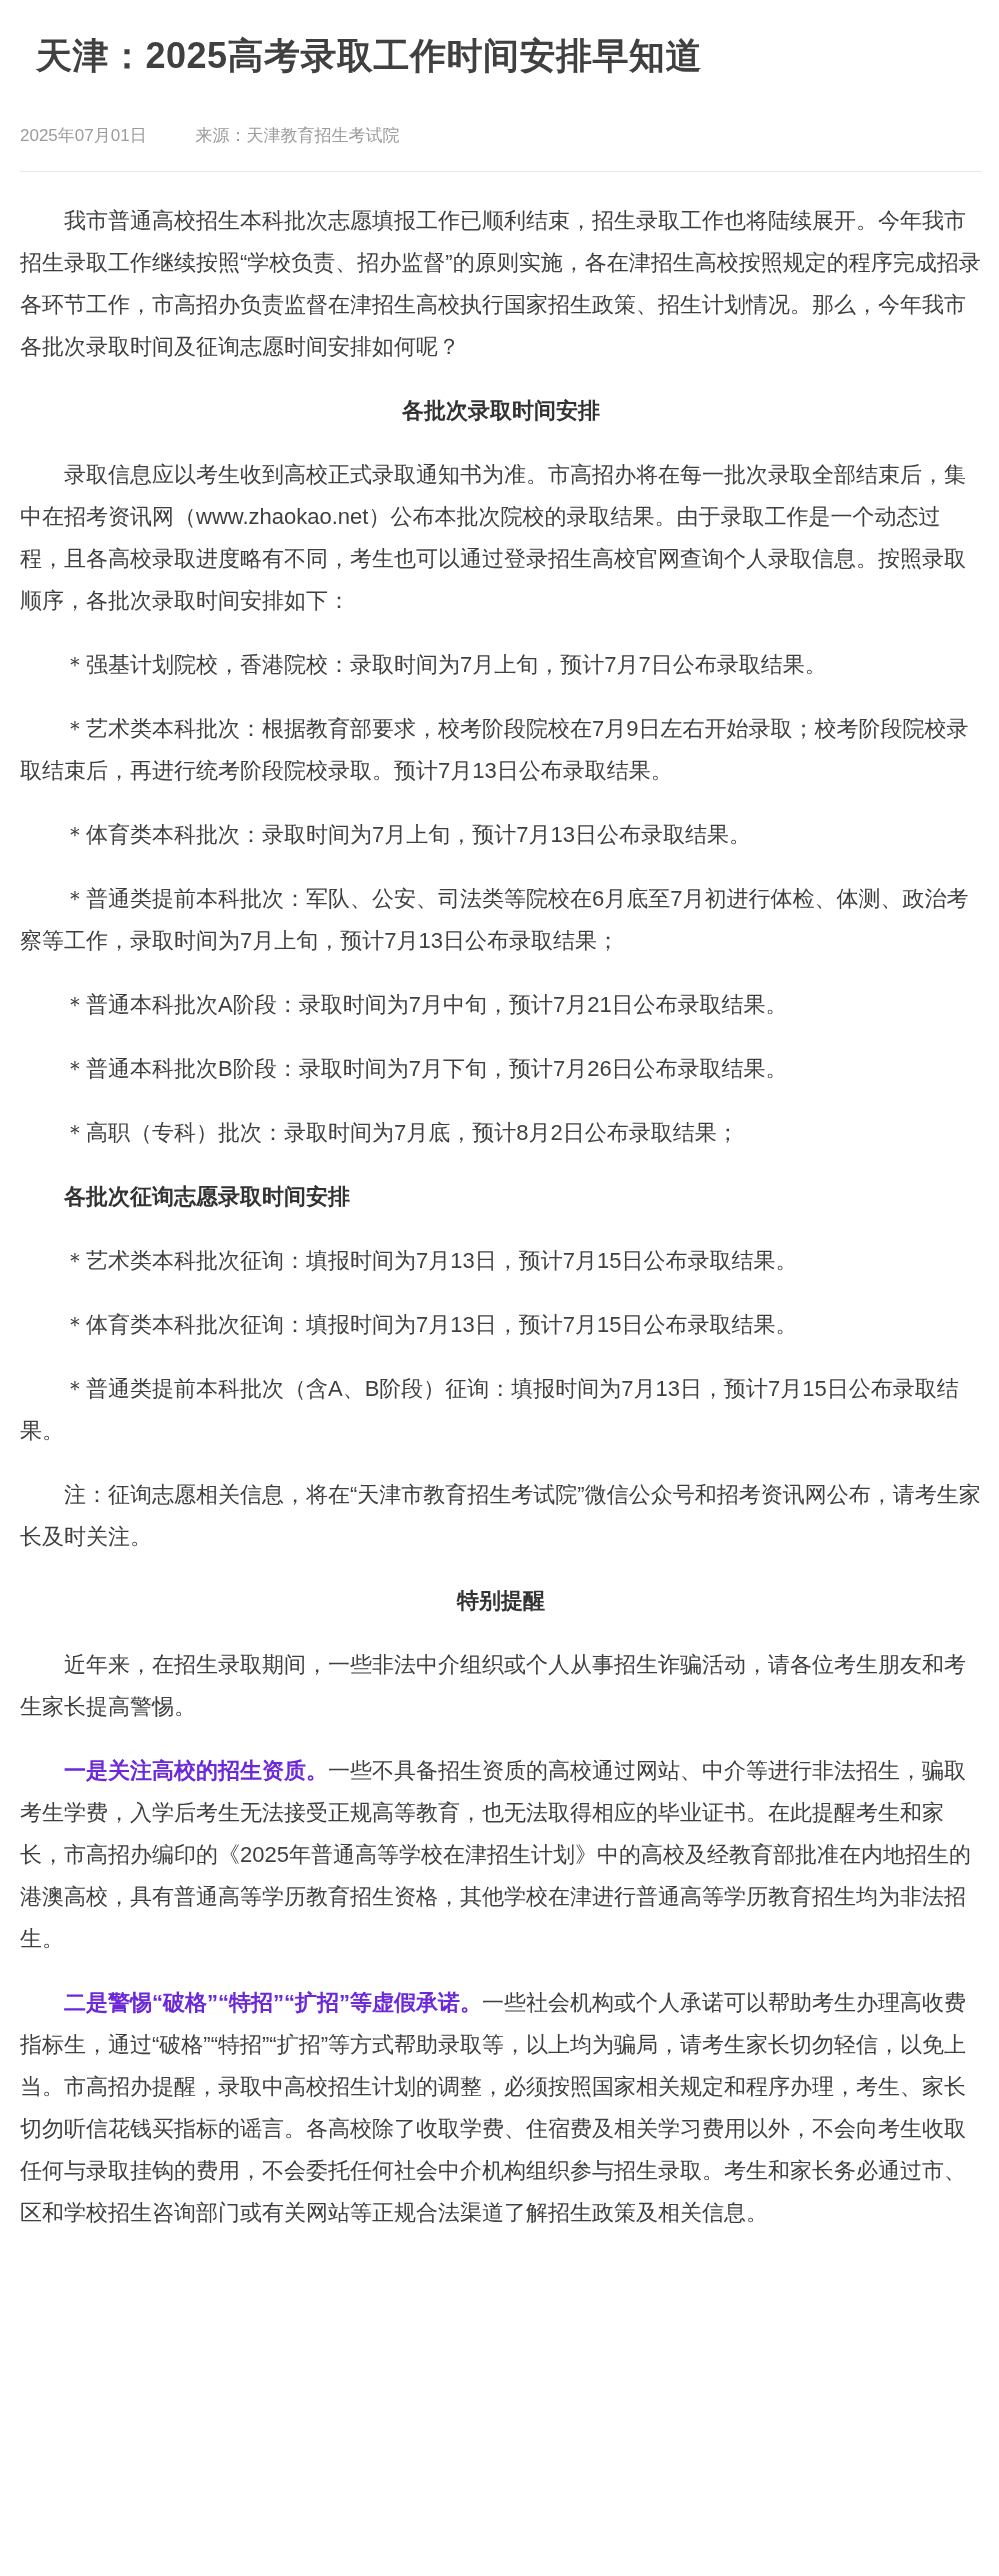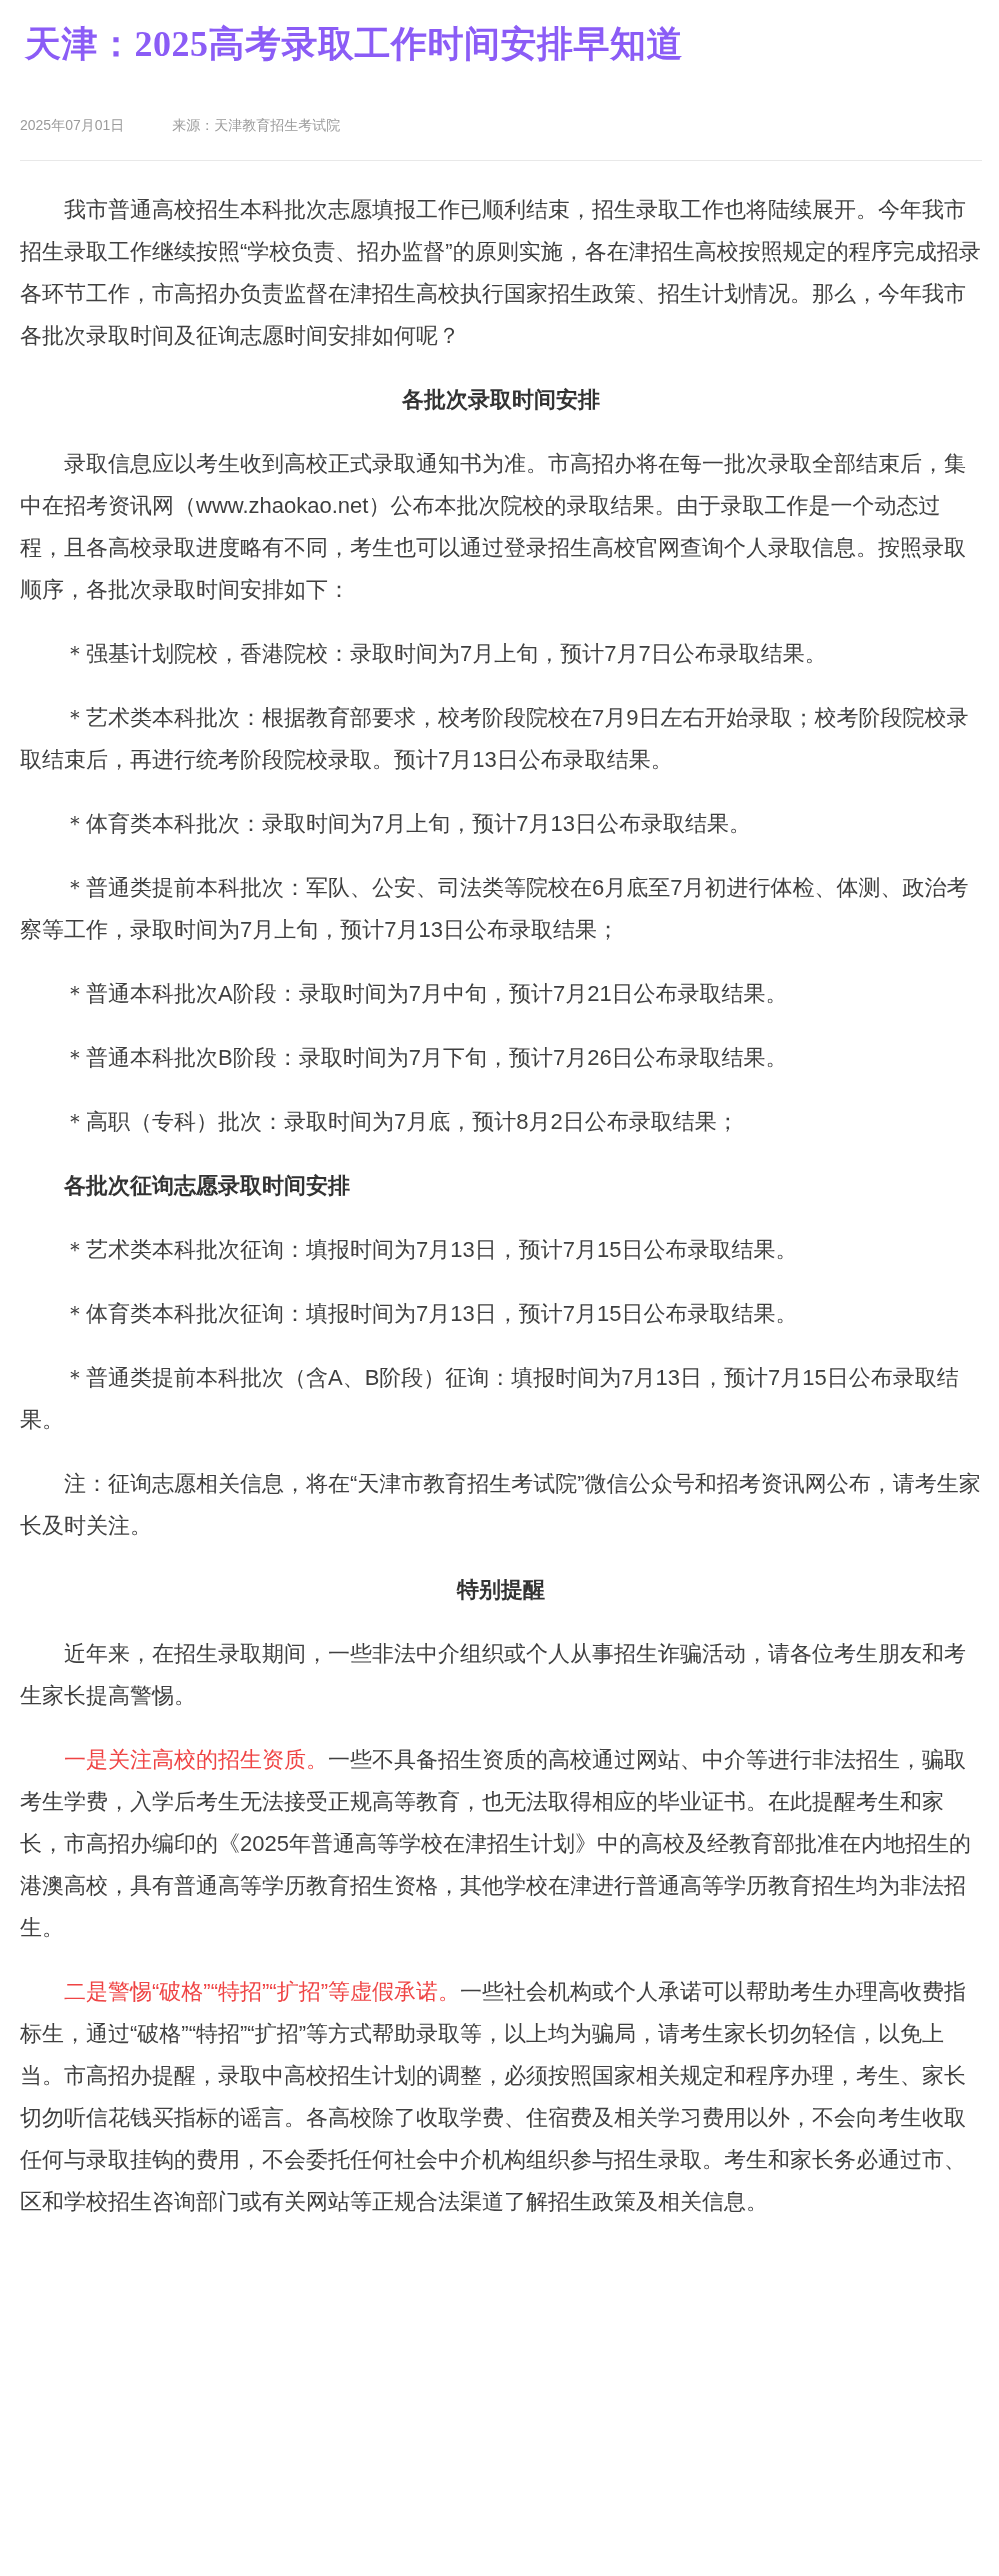--- a/index.html
+++ b/index.html
@@ -9,31 +9,30 @@
   }
   .page {
     box-sizing: border-box;
     width: 1000px;
     height: 2576px;
     overflow: hidden;
     padding: 16px 18px 0 20px;
     background: #ffffff;
   }
   .title {
-    margin: 5px;
+    margin: 16px;
     font-size: 36px;
     line-height: 47px;
     font-weight: 700;
-    color: #8b5cf6;
+    color: #404040;
     letter-spacing: 0.5px;
-    font-family: Liberation Serif, serif;
   }
   .meta {
     margin-top: 45px;
-    font-size: 14px;
+    font-size: 17px;
     line-height: 24px;
     color: #9b9b9b;
   }
   .meta .src { margin-left: 44px; }
   .divider {
     border: 0;
     border-top: 1px solid #e8e8e8;
     margin: 23px 0 0 0;
   }
   .article {
@@ -49,21 +48,21 @@
   }
   .article p.h {
     font-weight: 700;
     color: #333333;
     margin-top: 22px;
   }
   .article p.center {
     text-align: center;
     text-indent: 0;
   }
-  .article b { font-weight: 400; color: #ef4444; }
+  .article b { font-weight: 700; color: #6d28d9; }
 </style>
 </head>
 <body>
 
 <div class="page">
 
   <h1 class="title">天津：2025高考录取工作时间安排早知道</h1>
 
   <div class="meta">
     <span>2025年07月01日</span>

